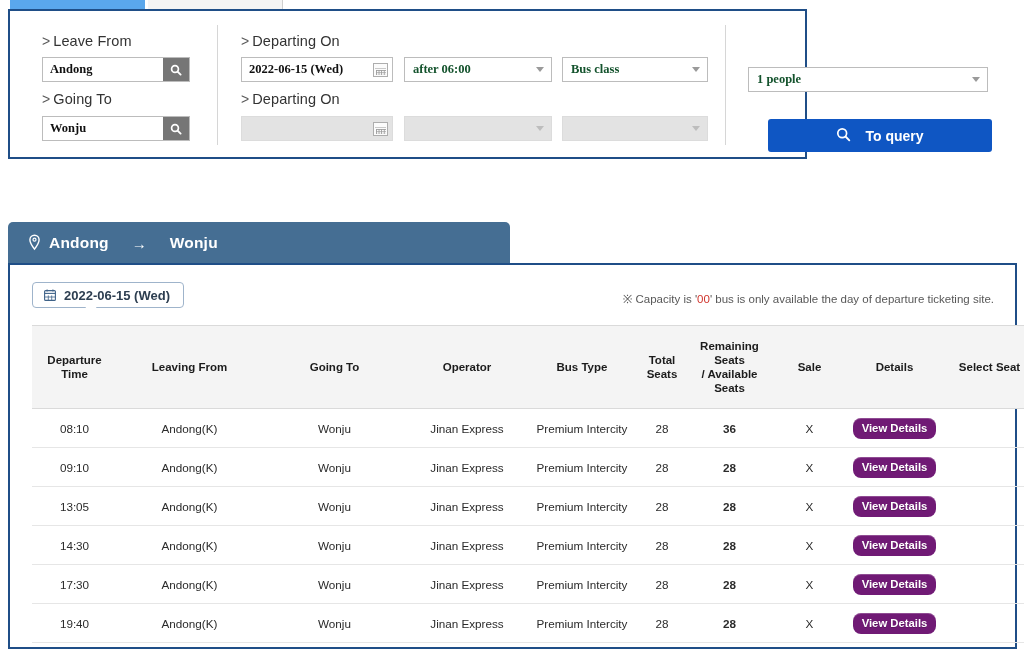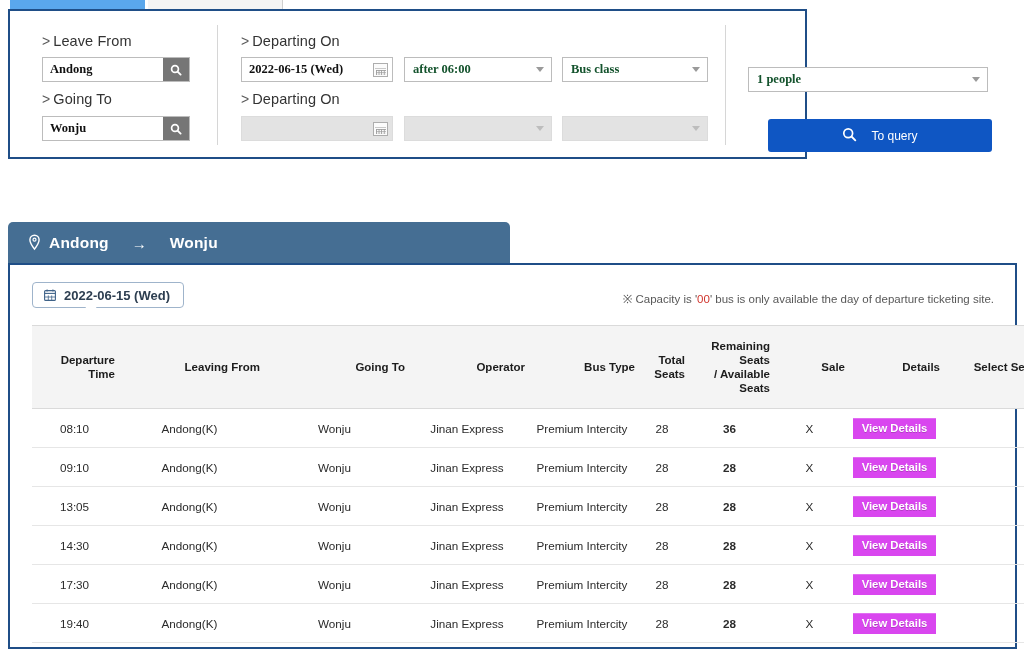--- a/index.html
+++ b/index.html
@@ -106,21 +106,21 @@
   }
   .caret {
     width:0; height:0; border-left:4px solid transparent;
     border-right:4px solid transparent; border-top:5px solid #9a9a9a;
   }
   .selbox.disabled .caret { border-top-color:#bdbdbd; }
 
   .query-btn {
     position: absolute; left: 758px; top: 108px; width: 224px; height: 33px;
     background: #0f56c3; border: none; border-radius: 3px;
-    color: #fff; font-size: 12px; font-weight: 400;
+    color: #fff; font-size: 14px; font-weight: 700;
     display: flex; align-items: center; justify-content: center; gap: 14px;
     cursor: pointer; font-family: "Liberation Sans", sans-serif;
   }
 
   
   .route-header {
     position: absolute; left: 8px; top: 222px; width: 502px; height: 42px;
     background: #456e93; border-radius: 5px 5px 0 0;
     display: flex; align-items: center; padding-left: 41px; gap: 13px;
     color: #ffffff;
@@ -160,35 +160,35 @@
   .notice .zero { color: #d0342c; }
 
   table.results {
     position: absolute; left: 22px; top: 60px; width: 965px;
     border-collapse: collapse; table-layout: fixed;
   }
   table.results thead th {
     background: #f4f4f4;
     border-top: 1px solid #dadada; border-bottom: 1px solid #dadada;
     font-size: 11.5px; font-weight: 700; color: #1c1c1c;
-    padding: 13px 2px; line-height: 1.22; text-align: right;
+    padding: 13px 2px; line-height: 1.22; text-align: center;
     height: 66px; vertical-align: middle;
   }
   table.results tbody td {
     border-bottom: 1px solid #e6e6e6;
     font-size: 11.7px; color: #2b2b2b; text-align: center;
     height: 39px; padding: 2px;
   }
   td.c-time { font-size: 11.7px; }
   td.c-remain { font-weight: 700; color:#111; }
   td.c-sale { font-size: 14px; color:#1a1a1a; }
 
   .view-btn {
-    display: inline-block; background: #d946ef; color: #ffffff;
-    border: none; border-radius: 0;
+    display: inline-block; background: #701a75; color: #ffffff;
+    border: none; border-radius: 8px;
     font-size: 11.3px; font-weight: 700;
     padding: 4px 9px 5px; cursor: pointer;
     font-family: "Liberation Sans", sans-serif;
     text-shadow: 0 1px 0 rgba(0,0,0,.18);
     box-shadow: inset 0 1px 0 rgba(255,255,255,.22);
   }
 </style>
 </head>
 <body>
 

